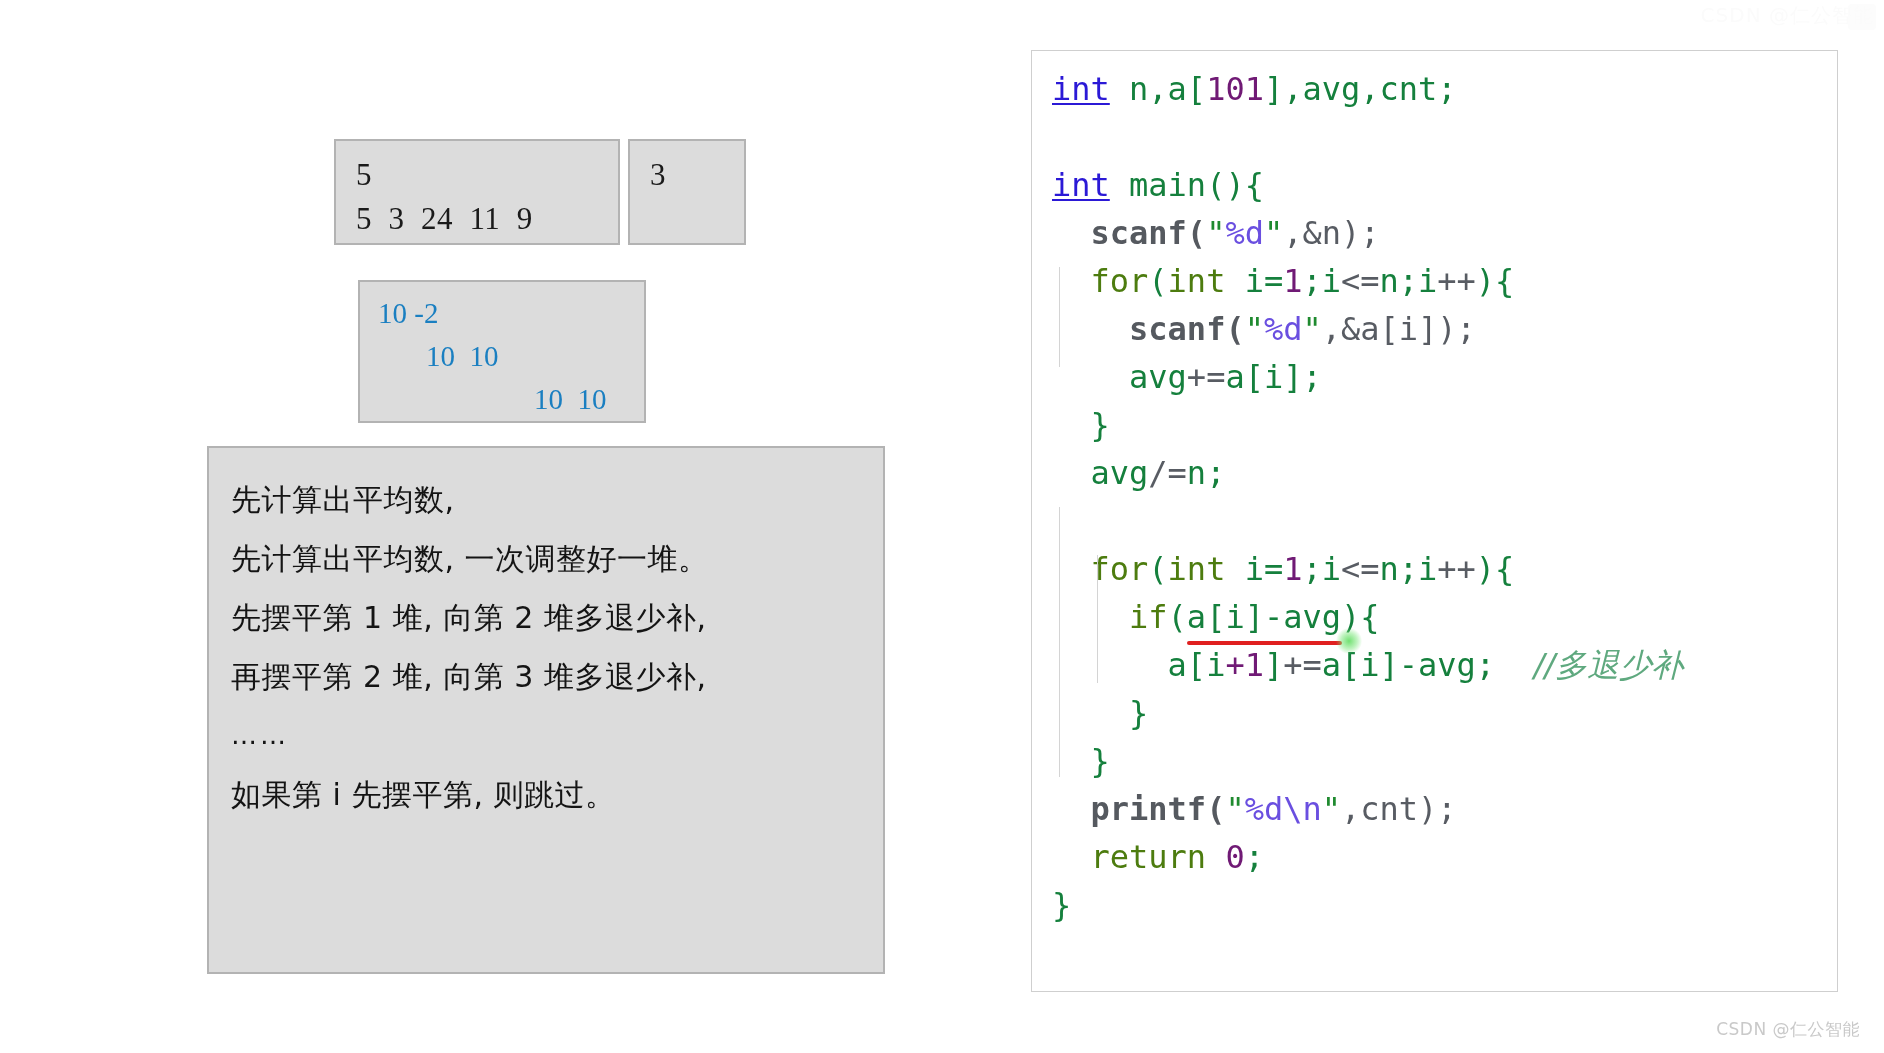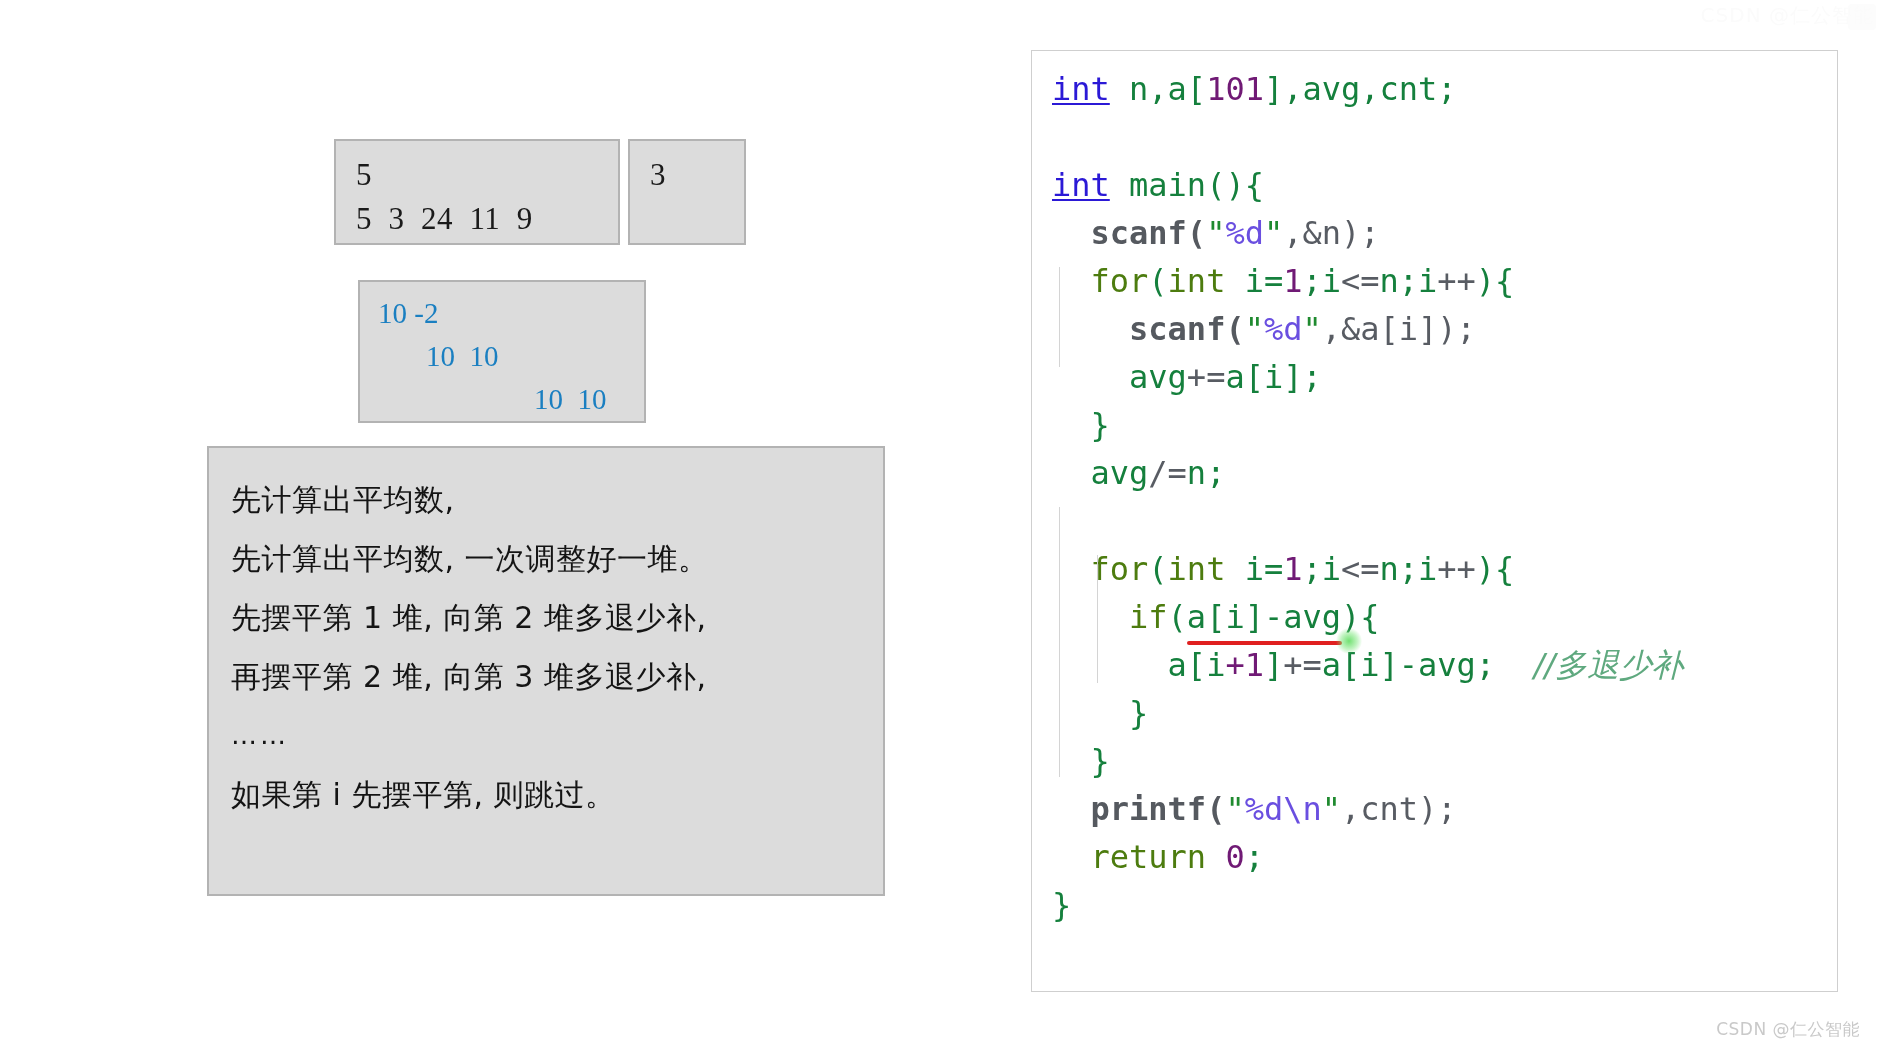--- a/index.html
+++ b/index.html
@@ -73,21 +73,21 @@
     white-space: pre;
   }
   #box-trace .line.i1 { padding-left: 48px; }
   #box-trace .line.i2 { padding-left: 156px; }
 
   
   #box-notes {
     left: 207px;
     top: 446px;
     width: 678px;
-    height: 450px;
+    height: 528px;
     padding: 22px 0 14px 22px;
   }
   #box-notes .nline {
     font-family: "DejaVu Sans", "Liberation Sans", sans-serif;
     font-size: 30px;
     color: #141414;
     line-height: 59px;
     white-space: pre;
     letter-spacing: 0.5px;
   }

